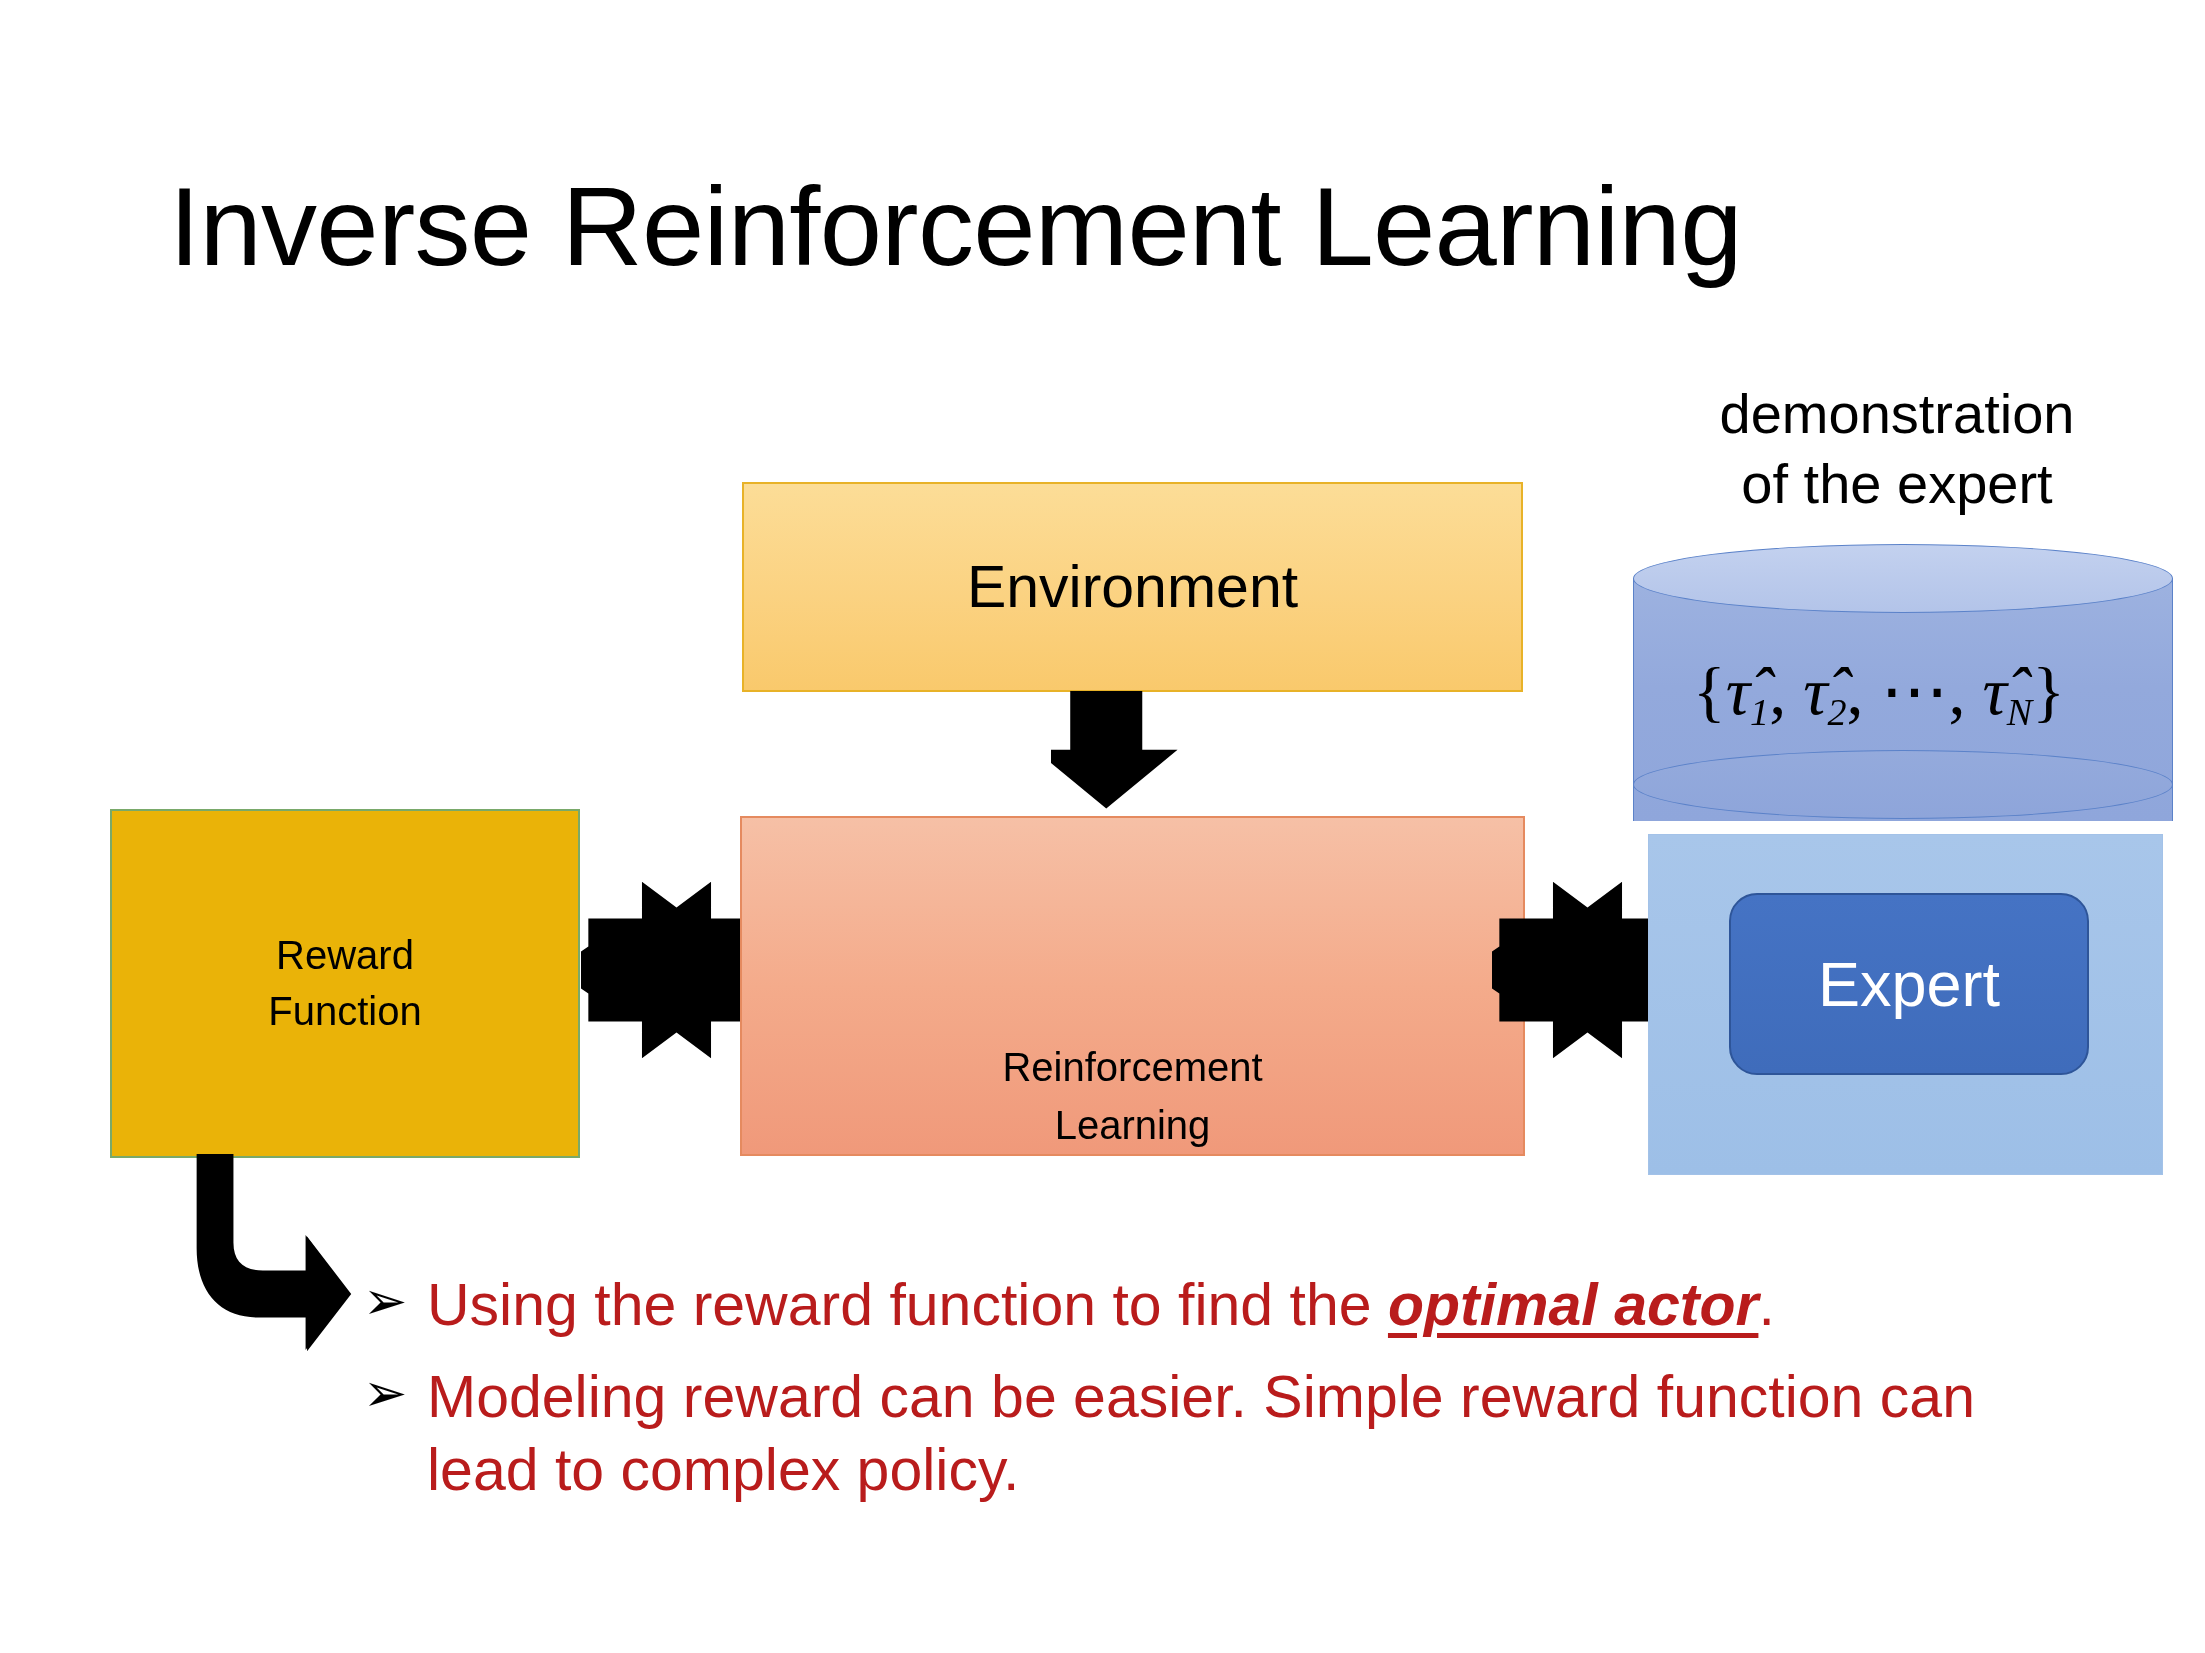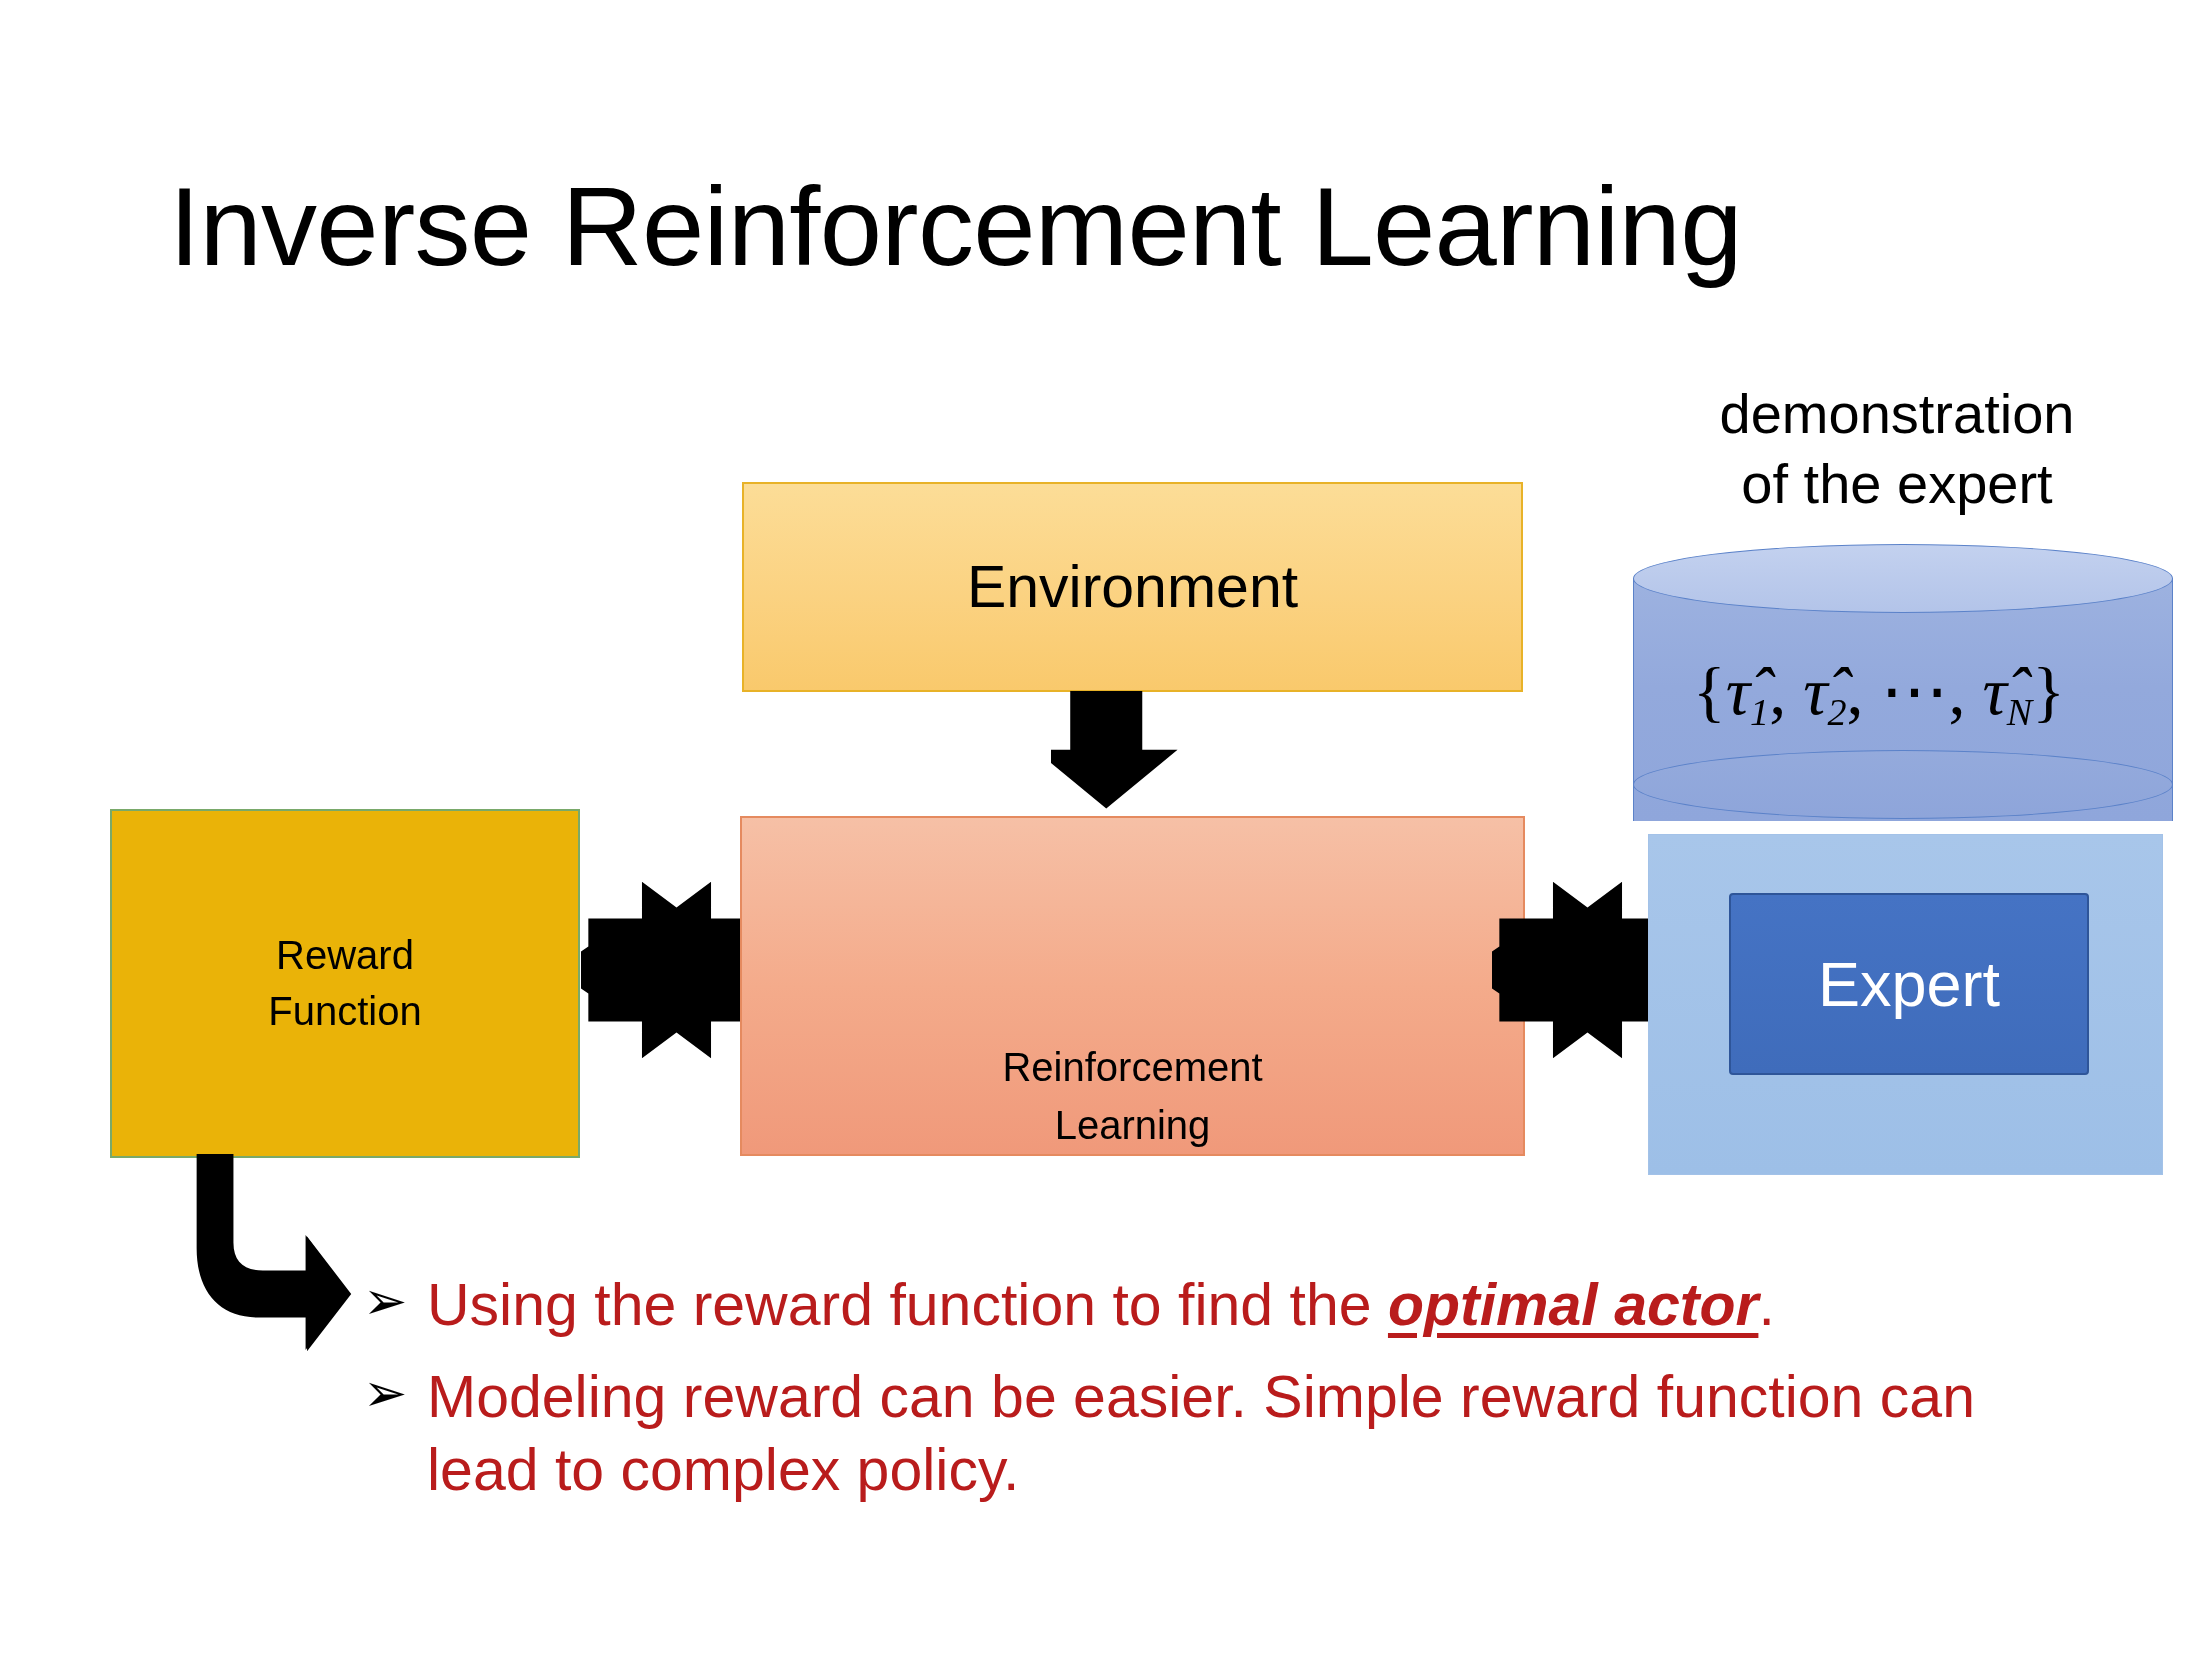--- a/index.html
+++ b/index.html
@@ -92,21 +92,21 @@
     box-sizing: border-box;
   }
   #expert-box {
     position: absolute;
     left: 1729px;
     top: 893px;
     width: 360px;
     height: 182px;
     background: linear-gradient(180deg, #4573c4 0%, #3f6cbb 100%);
     border: 2.9px solid #2e5599;
-    border-radius: 4px;
+    border-radius: 28px;
     box-sizing: border-box;
     display: flex;
     align-items: center;
     justify-content: center;
     color: #ffffff;
     font-size: 63px;
     font-weight: 400;
   }
 
   

